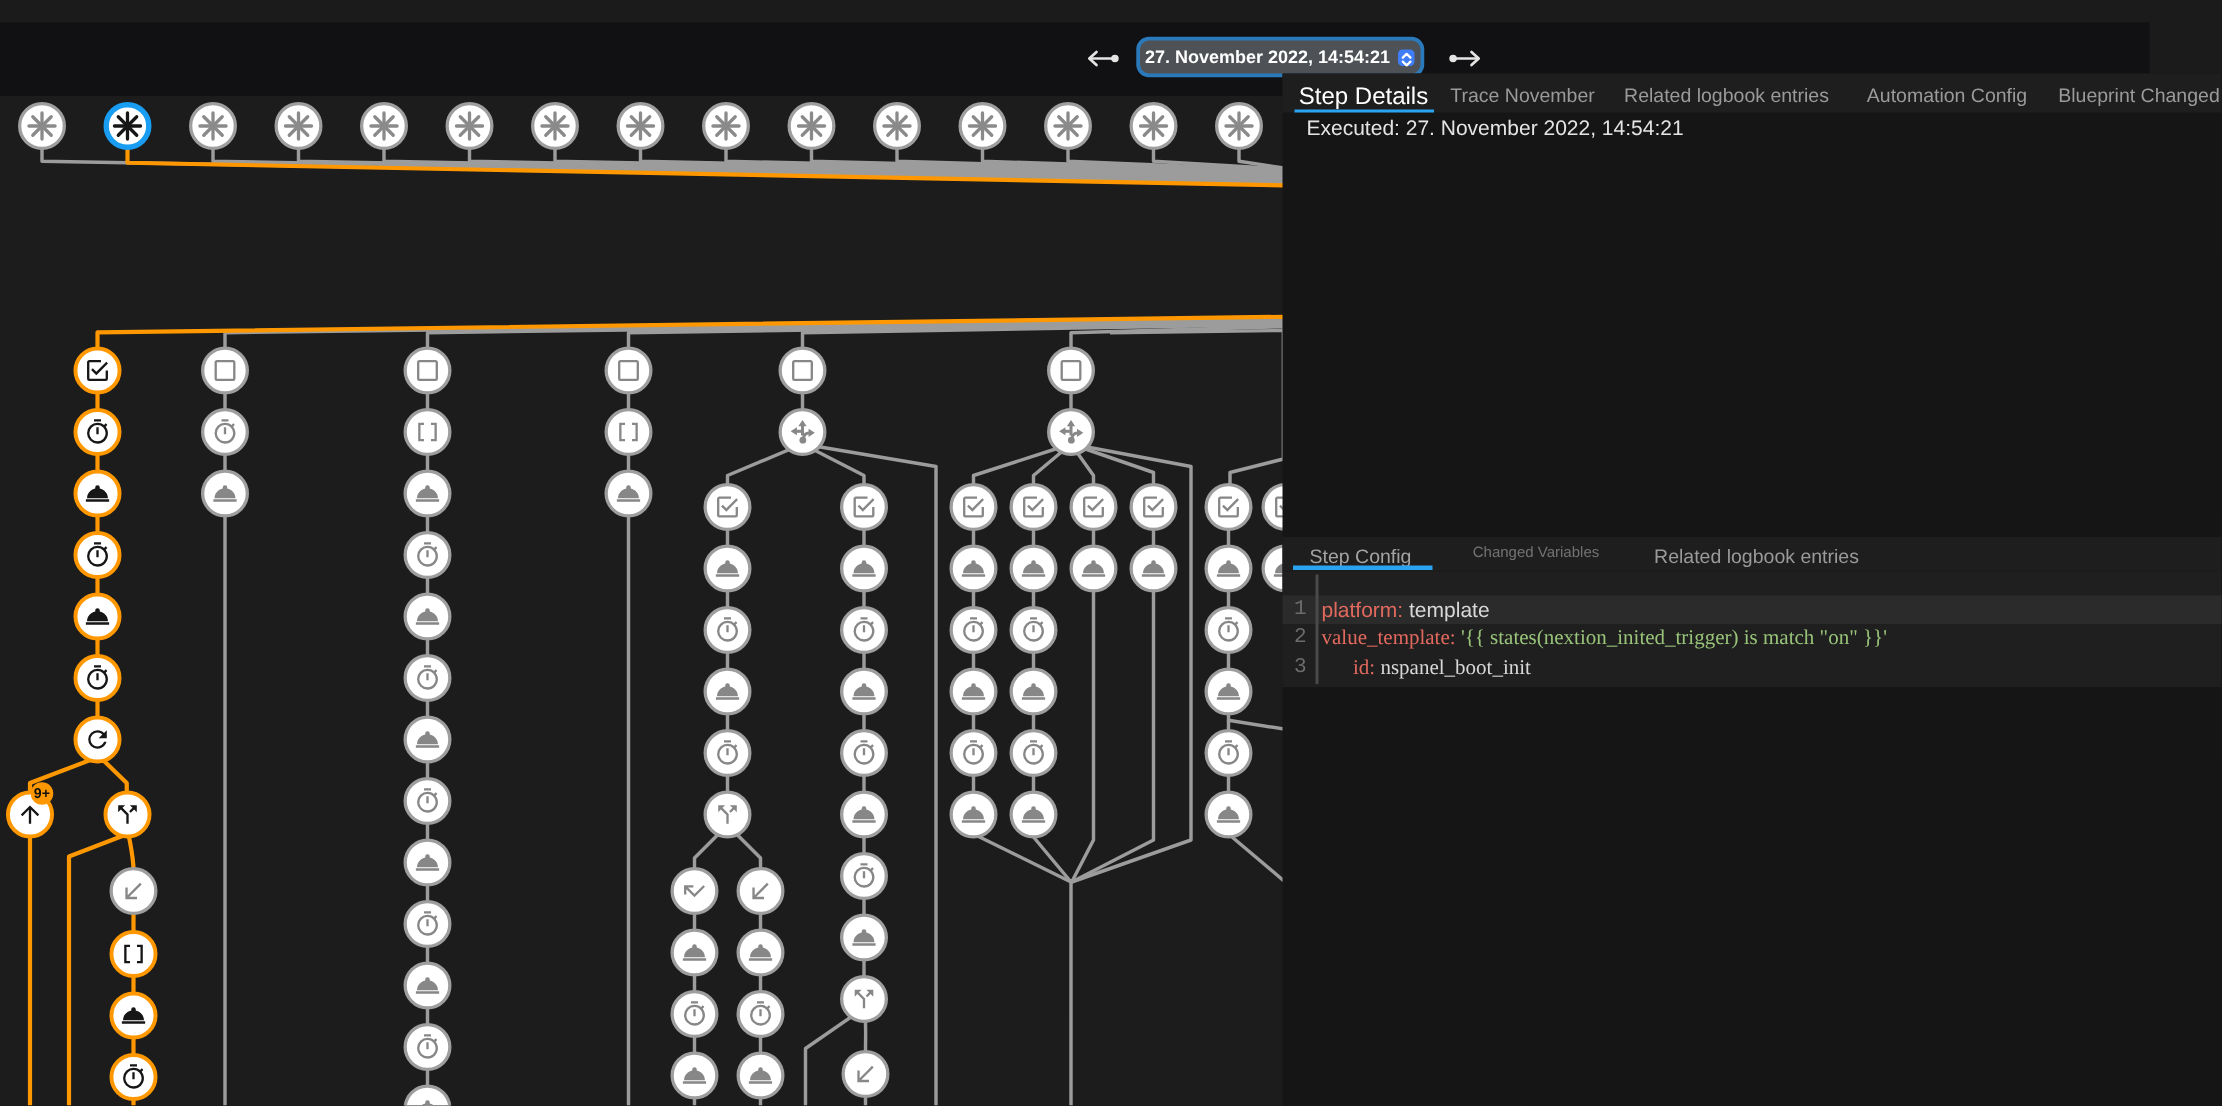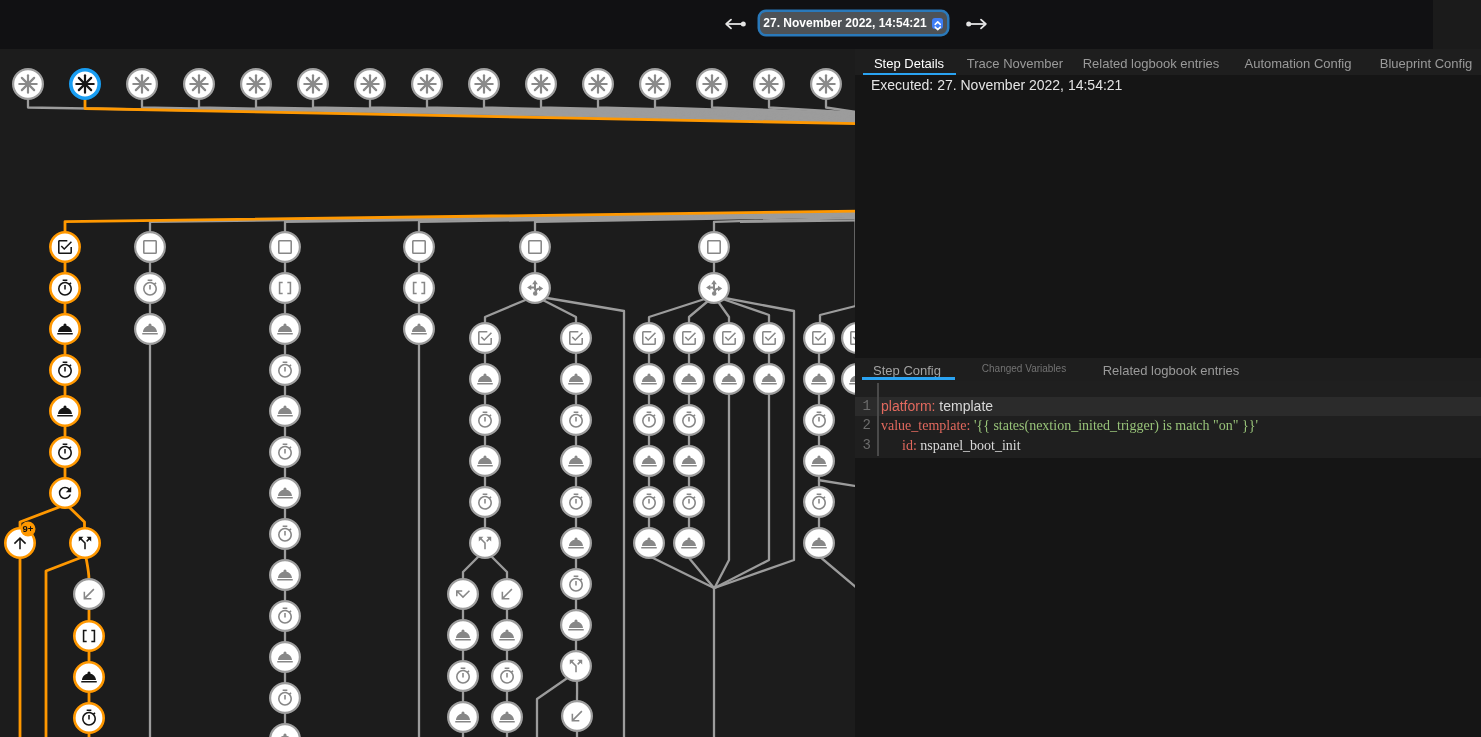--- a/index.html
+++ b/index.html
@@ -520,21 +520,21 @@
       <path d="M19,19H5V5H15V3H5C3.89,3 3,3.89 3,5V19A2,2 0 0,0 5,21H19A2,2 0 0,0 21,19V12H19M7.91,10.08L6.5,11.5L11,16L21,6L19.59,4.58L11,13.17L7.91,10.08Z" fill="#878787"></path>
     </g>
 <circle cx="857" cy="379" r="14.9" fill="#fff" stroke="#9e9e9e" stroke-width="2.2"></circle>
 <g transform="translate(847.7,369.7) scale(0.775)">
       <path d="M12,5A2,2 0 0,1 14,7C14,7.24 13.96,7.47 13.88,7.69C17.95,8.5 21,11.91 21,16H3C3,11.91 6.05,8.5 10.12,7.69C10.04,7.47 10,7.24 10,7A2,2 0 0,1 12,5M22,19H2V17H22V19Z" fill="#878787"></path>
     </g>
 <circle cx="28" cy="529" r="7.5" fill="#ff9800"></circle>
 <text x="28" y="532.2" font-family="Liberation Sans, sans-serif" font-size="9.5" font-weight="700" fill="#101010" text-anchor="middle">9+</text>
 </svg>
 
-<div style="position:absolute;left:0;top:0;width:1433px;height:49px;background:#111113">
+<div style="position:absolute;left:0;top:15px;width:1433px;height:49px;background:#111113">
 <svg width="22" height="12" style="position:absolute;left:724px;top:18px" viewBox="0 0 22 12">
  <line x1="2.5" y1="6" x2="19" y2="6" stroke="#e4e4e4" stroke-width="1.8"></line>
  <path d="M7,1.6 L2.2,6 L7,10.4" fill="none" stroke="#e4e4e4" stroke-width="1.8" stroke-linejoin="round" stroke-linecap="round"></path>
  <circle cx="19.3" cy="6" r="2.5" fill="#e4e4e4"></circle>
 </svg>
 <div style="position:absolute;left:760px;top:12px;width:187px;height:22px;background:#4e5256;border-radius:6px;box-shadow:0 0 0 2.5px #2a79ba">
  <div style="position:absolute;left:0;top:0;width:170px;text-align:center;font-size:12px;font-weight:700;color:#ffffff;line-height:22px">27. November 2022, 14:54:21</div>
  <div style="position:absolute;right:4px;top:5.5px;width:11.5px;height:11.5px;background:#3f7ef6;border-radius:3px">
    <svg width="11.5" height="11.5" viewBox="0 0 11.5 11.5">
     <path d="M3.2,4.4 L5.75,1.9 L8.3,4.4" fill="none" stroke="#fff" stroke-width="1.5" stroke-linecap="round" stroke-linejoin="round"></path>
@@ -543,25 +543,25 @@
  </div>
 </div>
 <svg width="22" height="12" style="position:absolute;left:966px;top:18px" viewBox="0 0 22 12">
  <line x1="3" y1="6" x2="19.5" y2="6" stroke="#e4e4e4" stroke-width="1.8"></line>
  <path d="M15,1.6 L19.8,6 L15,10.4" fill="none" stroke="#e4e4e4" stroke-width="1.8" stroke-linejoin="round" stroke-linecap="round"></path>
  <circle cx="2.7" cy="6" r="2.5" fill="#e4e4e4"></circle>
 </svg>
 </div>
 <div style="position:absolute;left:855px;top:49px;width:626px;height:688px;background:#151515"></div>
 <div style="position:absolute;left:855px;top:49px;width:626px;height:26px;background:#1e1e1e"></div>
-<div style="position:absolute;left:909px;top:56px;transform:translateX(-50%);font-size:13px;color:#ffffff;white-space:nowrap">Step Details</div>
+<div style="position:absolute;left:909px;top:56px;transform:translateX(-50%);font-size:16px;color:#ffffff;white-space:nowrap">Step Details</div>
 <div style="position:absolute;left:1015px;top:56px;transform:translateX(-50%);font-size:13px;color:#9a9a9a;white-space:nowrap">Trace November</div>
 <div style="position:absolute;left:1151px;top:56px;transform:translateX(-50%);font-size:13px;color:#9a9a9a;white-space:nowrap">Related logbook entries</div>
 <div style="position:absolute;left:1298px;top:56px;transform:translateX(-50%);font-size:13px;color:#9a9a9a;white-space:nowrap">Automation Config</div>
-<div style="position:absolute;left:1426px;top:56px;transform:translateX(-50%);font-size:13px;color:#9a9a9a;white-space:nowrap">Blueprint Config</div>
+<div style="position:absolute;left:1426px;top:56px;transform:translateX(-50%);font-size:13px;color:#9a9a9a;white-space:nowrap">Blueprint Changed</div>
 <div style="position:absolute;left:863px;top:72.5px;width:93px;height:2.5px;background:#2aa3f2"></div>
 <div style="position:absolute;left:871px;top:77px;font-size:14px;color:#e4e4e4">Executed: 27. November 2022, 14:54:21</div>
 <div style="position:absolute;left:855px;top:358px;width:626px;height:23px;background:#1e1e1e"></div>
 <div style="position:absolute;left:907px;top:363px;transform:translateX(-50%);font-size:13px;color:#a3a3a3;white-space:nowrap">Step Config</div>
 <div style="position:absolute;left:1024px;top:363px;transform:translateX(-50%);font-size:10px;color:#737373;white-space:nowrap">Changed Variables</div>
 <div style="position:absolute;left:1171px;top:363px;transform:translateX(-50%);font-size:13px;color:#9a9a9a;white-space:nowrap">Related logbook entries</div>
 <div style="position:absolute;left:862px;top:377px;width:93px;height:2.5px;background:#2aa3f2"></div>
 <div style="position:absolute;left:855px;top:381px;width:626px;height:77px;background:#1f1f1f"></div>
 <div style="position:absolute;left:855px;top:396.5px;width:626px;height:19.4px;background:#2b2b2b"></div>
 <div style="position:absolute;left:877px;top:383px;width:1.5px;height:73px;background:#4a4a4a"></div>

